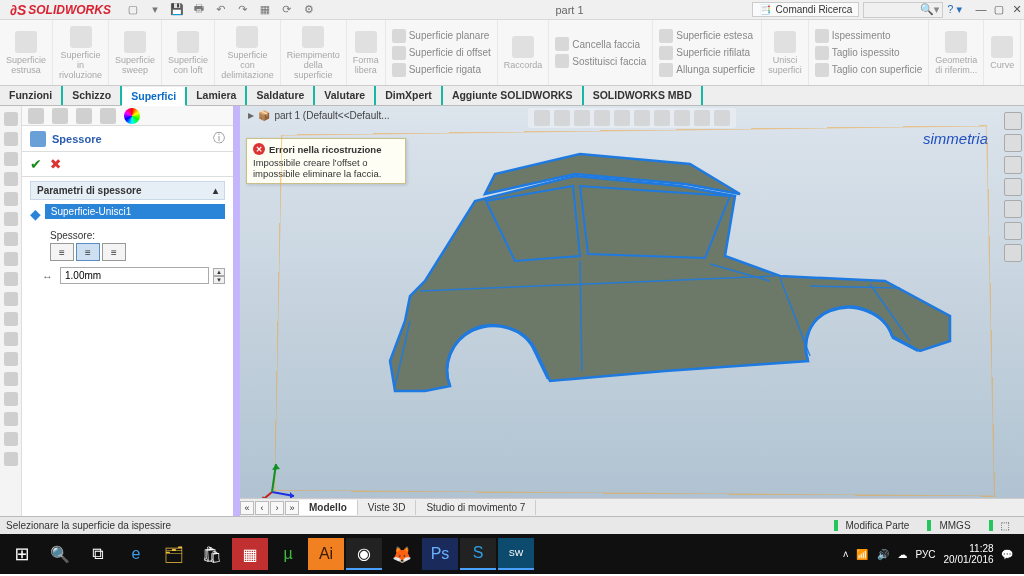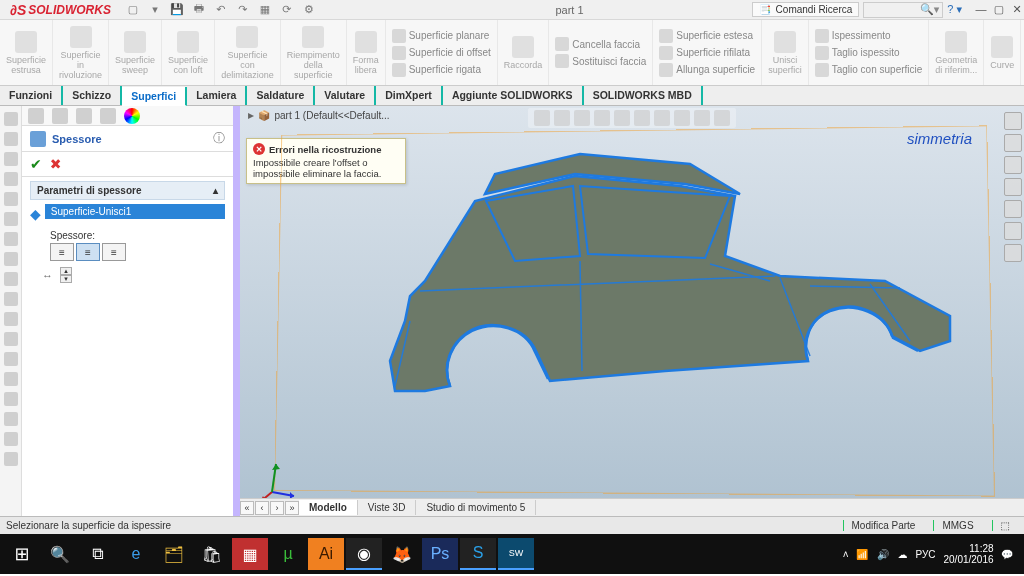--- a/index.html
+++ b/index.html
@@ -55,32 +55,32 @@
 .viewport { flex:1; position:relative; background:linear-gradient(180deg,#dce4ec 0%,#aec1d0 100%); overflow:hidden; }
 .vp-breadcrumb { position:absolute; top:2px; left:8px; display:flex; align-items:center; gap:4px; font-size:10px; color:#444; }
 .vp-breadcrumb .ar { color:#666; font-size:12px; }
 .vp-toolbar { position:absolute; top:2px; left:50%; transform:translateX(-50%); display:flex; gap:4px; background:rgba(255,255,255,0.3); padding:2px 6px; border-radius:2px; }
 .vp-toolbar .btn { width:16px; height:16px; background:rgba(200,200,200,0.6); border-radius:2px; cursor:pointer; }
 .vp-rtools { position:absolute; right:2px; top:6px; display:flex; flex-direction:column; gap:4px; }
 .vp-rtools .btn { width:18px; height:18px; background:rgba(220,220,220,0.8); border:1px solid #aaa; border-radius:2px; cursor:pointer; }
 .error-box { position:absolute; top:32px; left:6px; width:160px; background:#fffef4; border:1px solid #c8c088; padding:4px 6px; font-size:9.5px; color:#333; box-shadow:1px 1px 3px rgba(0,0,0,0.15); }
 .error-box .eh { font-weight:bold; display:flex; align-items:center; gap:4px; }
 .error-box .ex { width:12px; height:12px; background:#d33; border-radius:50%; color:#fff; font-size:8px; display:flex; align-items:center; justify-content:center; }
-.simm { position:absolute; right:52px; top:24px; color:#2050c0; font-size:15px; font-style:italic; }
+.simm { position:absolute; right:36px; top:24px; color:#2050c0; font-size:15px; font-style:italic; }
 .plane-box { position:absolute; left:30px; top:22px; right:40px; bottom:24px; border:1.5px solid #f0a030; opacity:0.5; transform:perspective(900px) rotateX(3deg) rotateY(-3deg); }
 svg.car { position:absolute; left:70px; top:40px; width:650px; height:320px; }
 .triad { position:absolute; left:10px; bottom:10px; width:50px; height:50px; }
 .btabs { position:absolute; left:0; bottom:0; height:18px; background:#eee; border-top:1px solid #ccc; display:flex; align-items:center; font-size:10px; width:100%; }
 .btabs .nav { display:flex; gap:1px; }
 .btabs .nav span { width:14px; height:14px; border:1px solid #bbb; background:#f8f8f8; text-align:center; line-height:12px; font-size:9px; cursor:pointer; }
 .btabs .btab { padding:2px 10px; border-right:1px solid #ccc; cursor:pointer; }
 .btabs .btab.active { background:#fff; font-weight:bold; }
 .statusbar { height:18px; background:#e8e8e8; border-top:1px solid #bbb; display:flex; align-items:center; font-size:10px; padding:0 6px; gap:10px; }
 .statusbar .fill { flex:1; }
-.statusbar .cell { border-left:1px solid #22c55e; padding:0 8px; }
+.statusbar .cell { border-left:4px solid #22c55e; padding:0 8px; }
 .taskbar { height:40px; background:#101010; display:flex; align-items:center; padding:0 4px; gap:2px; }
 .taskbar .tbtn { width:36px; height:32px; display:flex; align-items:center; justify-content:center; color:#fff; font-size:16px; cursor:pointer; }
 .taskbar .tbtn.win { font-size:18px; color:#fff; }
 .taskbar .tbtn.active { border-bottom:2px solid #4aa0ff; background:#222; }
 .taskbar .fill { flex:1; }
 .taskbar .tray { display:flex; align-items:center; gap:8px; color:#fff; font-size:10px; padding-right:6px; }
 .taskbar .tray .time { text-align:right; line-height:11px; }
 </style>
 </head>
 <body>
@@ -287,20 +287,21 @@
         <div class="fp-selected">Superficie-Unisci1</div>
       </div>
       <div class="fp-label">Spessore:</div>
       <div class="fp-icons">
         <div class="btn">≡</div>
         <div class="btn active">≡</div>
         <div class="btn">≡</div>
       </div>
       <div class="fp-input-row">
         <span class="icn">↔</span>
+        <input value="1.00mm" style="">
         <div class="spin">
             <span>▴</span>
             <span>▾</span>
           </div>
       </div>
     </div>
   </div>
 
   <div class="viewport">
 
@@ -368,21 +369,21 @@
     <div class="btabs">
       <div class="nav">
           <span>«</span>
           <span>‹</span>
           <span>›</span>
           <span>»</span>
         </div>
       <div id="btabs-holder" style="display:flex;">
           <div class="btab active">Modello</div>
           <div class="btab">Viste 3D</div>
-          <div class="btab">Studio di movimento 5</div>
+          <div class="btab">Studio di movimento 7</div>
         </div>
     </div>
   </div>
 </div>
 
 <div class="statusbar">
   <span>Selezionare la superficie da ispessire</span>
   <span class="fill"></span>
   <span class="cell">Modifica Parte</span>
   <span class="cell">MMGS</span>

